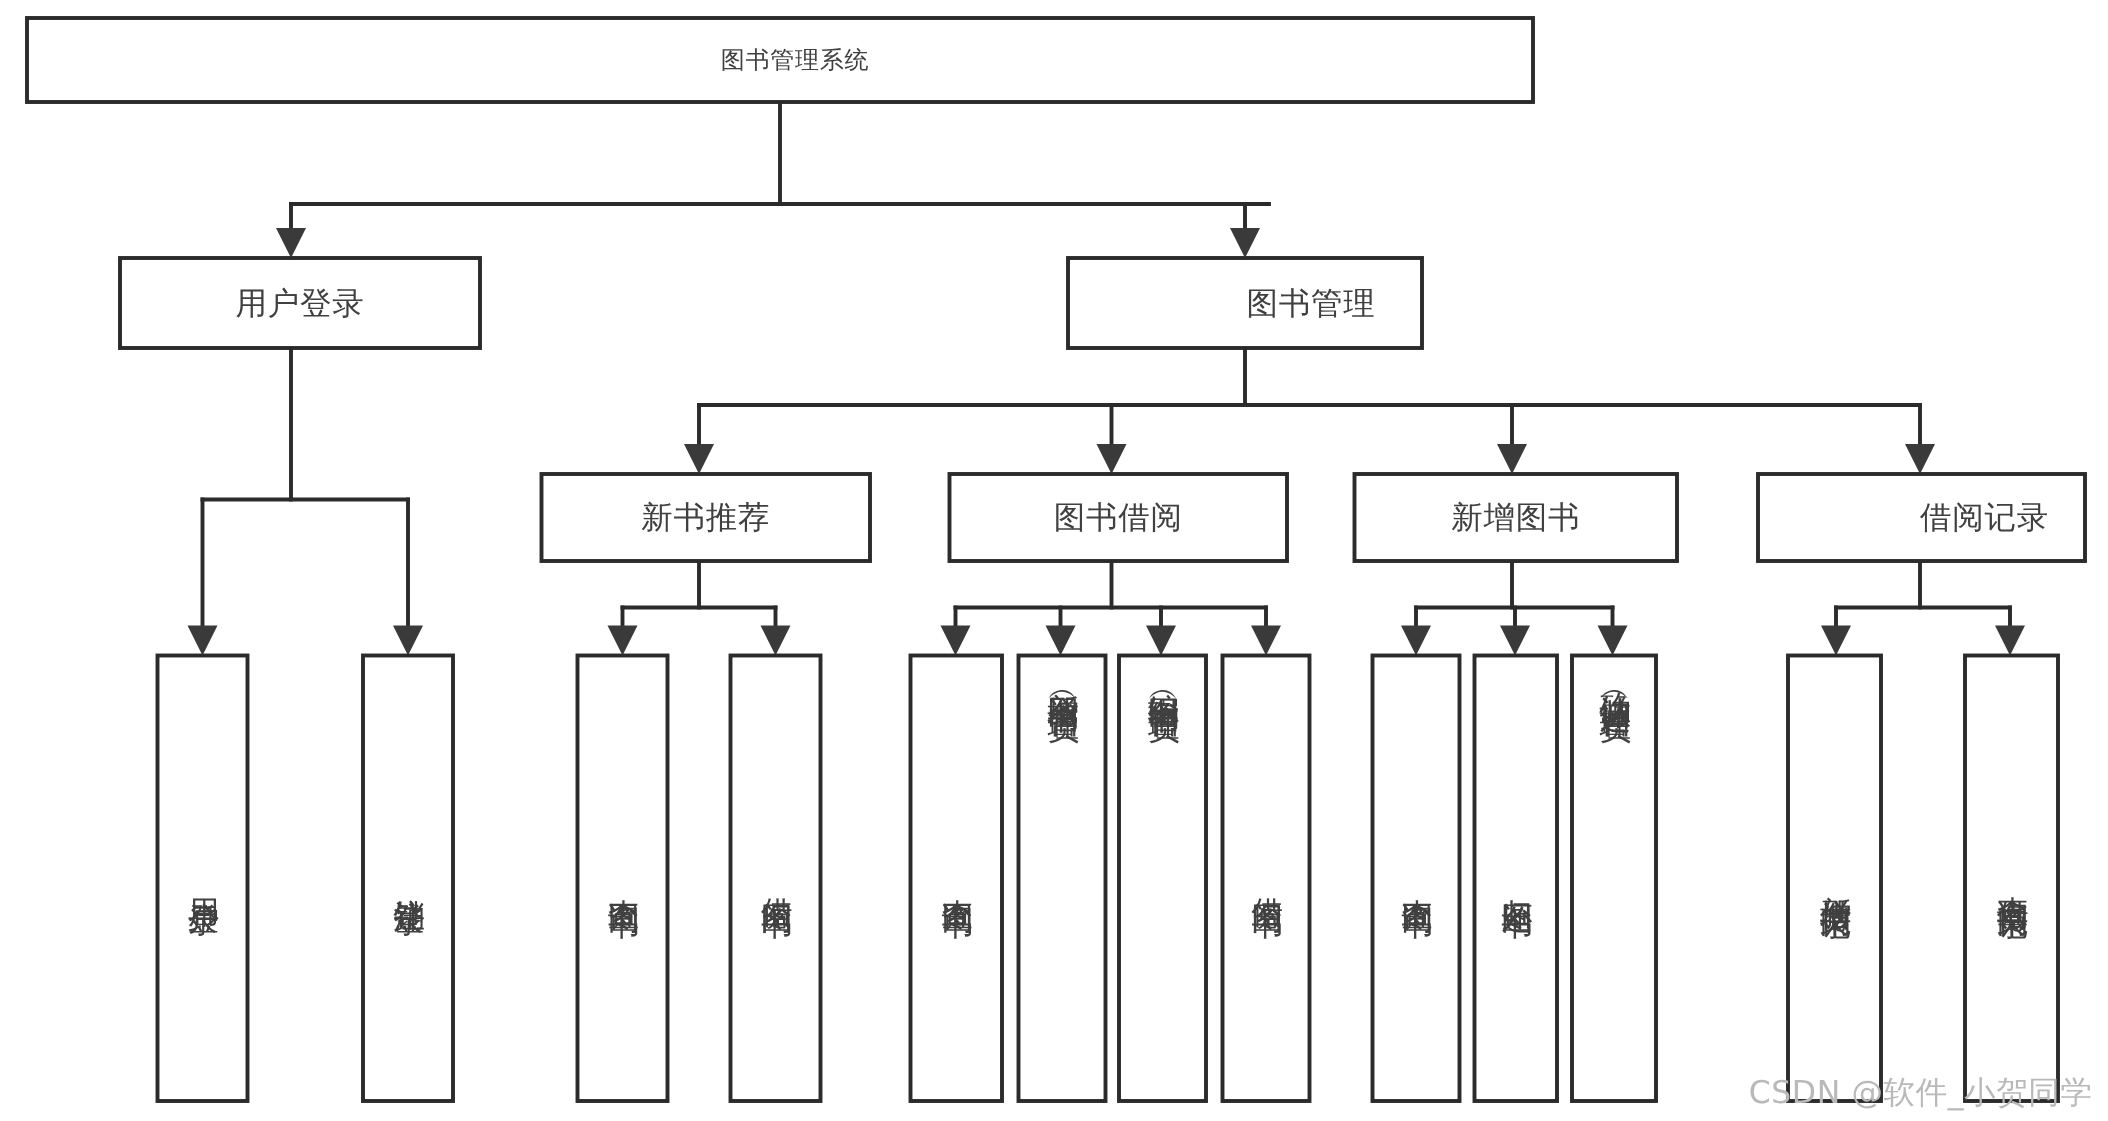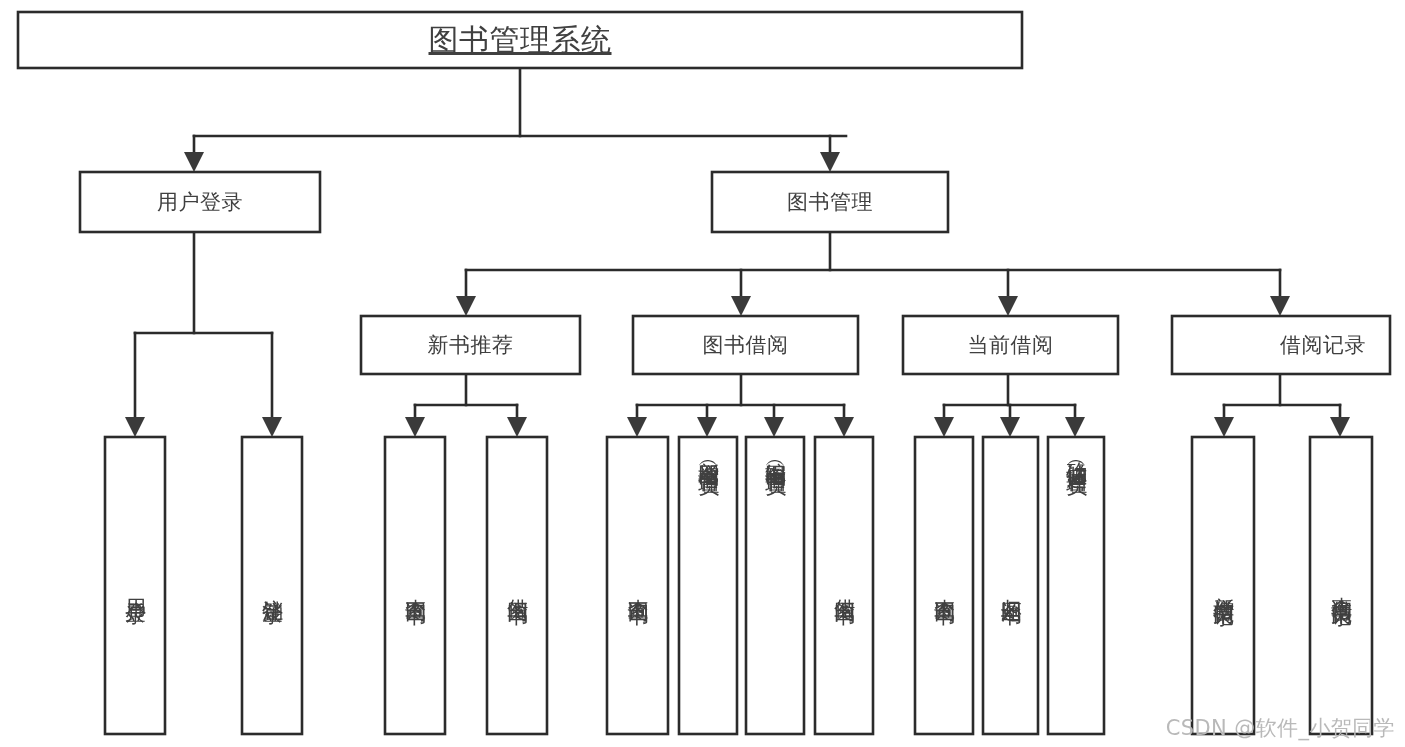--- a/index.html
+++ b/index.html
@@ -182,28 +182,28 @@
     <rect class="node-box" x="815" y="437" width="58" height="297"></rect>
 
     <rect class="node-box" x="915" y="437" width="58" height="297"></rect>
     <rect class="node-box" x="983" y="437" width="55" height="297"></rect>
     <rect class="node-box" x="1048" y="437" width="56" height="297"></rect>
 
     <rect class="node-box" x="1192" y="437" width="62" height="297"></rect>
     <rect class="node-box" x="1310" y="437" width="62" height="297"></rect>
   </svg>
 
-  <div class="node-label-h" style="left:18px; top:12px; width:1004px; height:56px; font-size:30px;text-decoration:underline;">图书管理系统</div>
+  <div class="node-label-h" style="left:28px; top:12px; width:1004px; height:56px; font-size:16px;">图书管理系统</div>
 
   <div class="node-label-h" style="left:80px; top:172px; width:240px; height:60px;">用户登录</div>
-  <div class="node-label-h" style="left:712px; top:172px; width:236px; height:60px;">图书管理</div>
+  <div class="node-label-h" style="left:712px; top:172px; width:236px; height:60px;padding-left:44px;">图书管理</div>
 
   <div class="node-label-h" style="left:633px; top:316px; width:225px; height:58px;">图书借阅</div>
   <div class="node-label-h" style="left:361px; top:316px; width:219px; height:58px;">新书推荐</div>
-  <div class="node-label-h" style="left:903px; top:316px; width:215px; height:58px;">当前借阅</div>
+  <div class="node-label-h" style="left:903px; top:316px; width:215px; height:58px;">新增图书</div>
   <div class="node-label-h" style="left:1172px; top:316px; width:218px; height:58px;margin-left:42px;">借阅记录</div>
 
   <div class="node-label-v" style="left:105px; top:437px; width:60px; height:297px;">用户登录</div>
   <div class="node-label-v" style="left:242px; top:437px; width:60px; height:297px;">注销登录</div>
 
   <div class="node-label-v" style="left:385px; top:437px; width:60px; height:297px;">查询图书</div>
   <div class="node-label-v" style="left:487px; top:437px; width:60px; height:297px;">借阅图书</div>
 
   <div class="node-label-v" style="left:607px; top:437px; width:61px; height:297px;">查询图书</div>
   <div class="node-label-v" style="left:679px; top:437px; width:58px; height:297px; justify-content:flex-start; padding-top:8px; box-sizing:border-box;">新增图书（管理员）</div>

